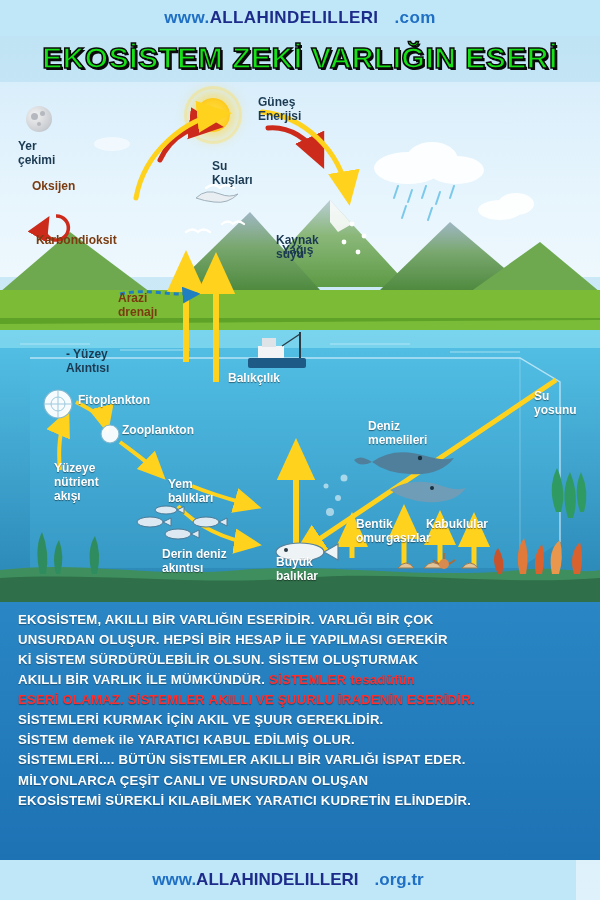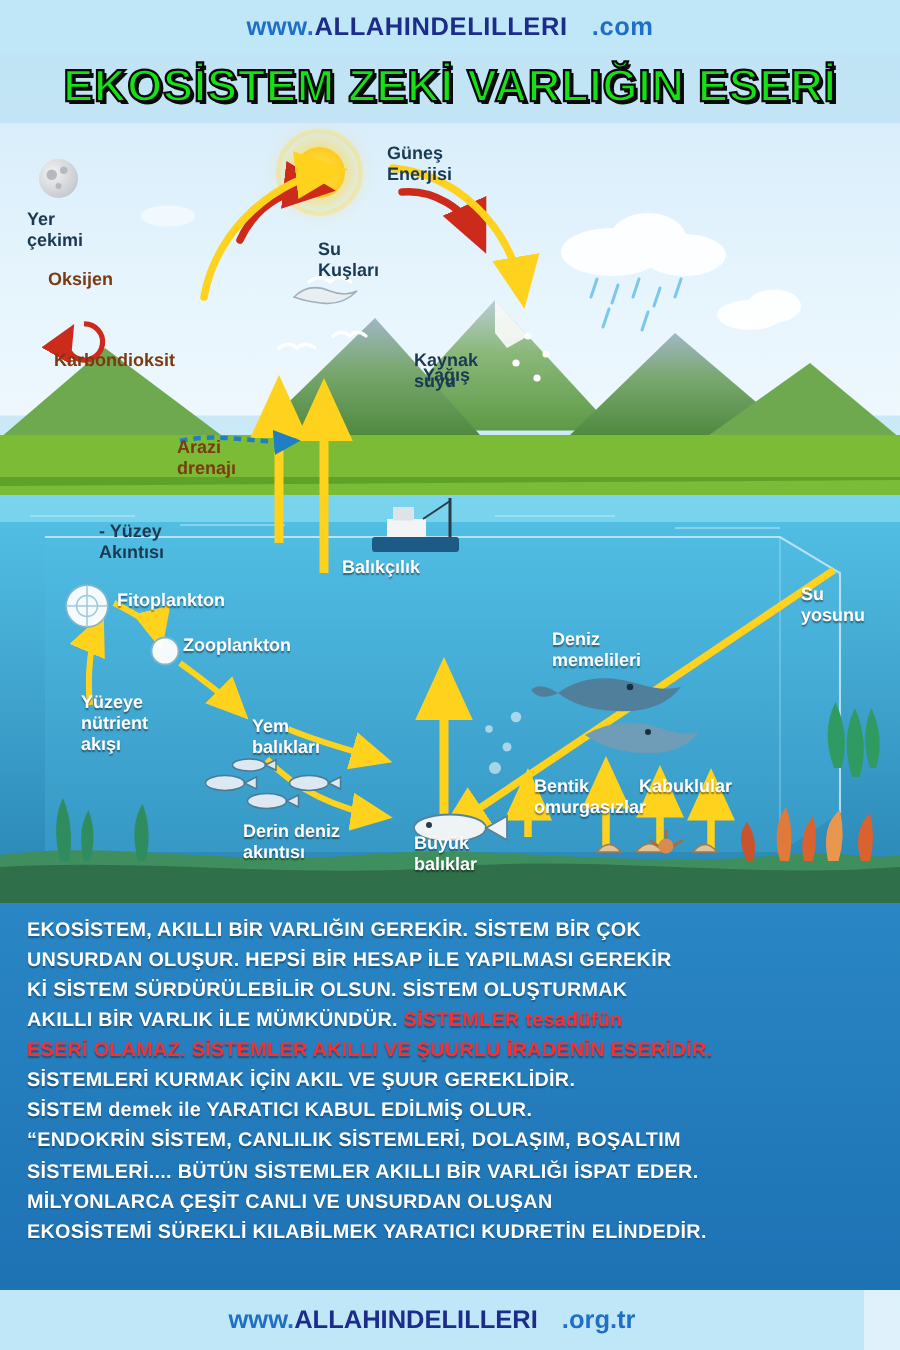--- a/index.html
+++ b/index.html
@@ -364,28 +364,27 @@
     <div class="lbl white" style="left:356px;top:436px;">Bentik
 omurgasızlar</div>
     <div class="lbl white" style="left:426px;top:436px;">Kabuklular</div>
     <div class="lbl white" style="left:162px;top:466px;">Derin deniz
 akıntısı</div>
     <div class="lbl white" style="left:276px;top:474px;">Büyük
 balıklar</div>
   </div>
 
   <div class="textblock" id="bodytext">
-      <p><span>EKOSİSTEM, AKILLI  BİR  VARLIĞIN  GEREKİR. SİSTEM  BİR ÇOK</span></p>
+      <p><span>EKOSİSTEM, AKILLI  BİR  VARLIĞIN  ESERİDİR. VARLIĞI  BİR ÇOK</span></p>
       <p><span>UNSURDAN OLUŞUR. HEPSİ  BİR  HESAP  İLE YAPILMASI GEREKİR</span></p>
       <p><span>Kİ  SİSTEM  SÜRDÜRÜLEBİLİR OLSUN. SİSTEM OLUŞTURMAK</span></p>
       <p><span>AKILLI  BİR  VARLIK  İLE  MÜMKÜNDÜR. </span><span class="hl">SİSTEMLER tesadüfün</span></p>
       <p><span class="hl">ESERİ OLAMAZ. SİSTEMLER  AKILLI  VE ŞUURLU İRADENİN  ESERİDİR.</span></p>
       <p><span>SİSTEMLERİ KURMAK  İÇİN AKIL  VE  ŞUUR  GEREKLİDİR.</span></p>
       <p><span>SİSTEM demek ile YARATICI  KABUL EDİLMİŞ OLUR.</span></p>
-      <p><span>“ENDOKRİN SİSTEM, CANLILIK SİSTEMLERİ, DOLAŞIM, BOŞALTIM</span></p>
       <p><span>SİSTEMLERİ....  BÜTÜN  SİSTEMLER  AKILLI  BİR VARLIĞI İSPAT EDER.</span></p>
       <p><span>MİLYONLARCA  ÇEŞİT  CANLI  VE  UNSURDAN  OLUŞAN</span></p>
       <p><span>EKOSİSTEMİ  SÜREKLİ  KILABİLMEK YARATICI  KUDRETİN ELİNDEDİR.</span></p>
     </div>
 
   <div class="bottombar">
     <div class="url">
       <span class="w">www.</span><span class="mid">ALLAHINDELILLERI</span><span class="com">.org.tr</span>
     </div>
   </div>

